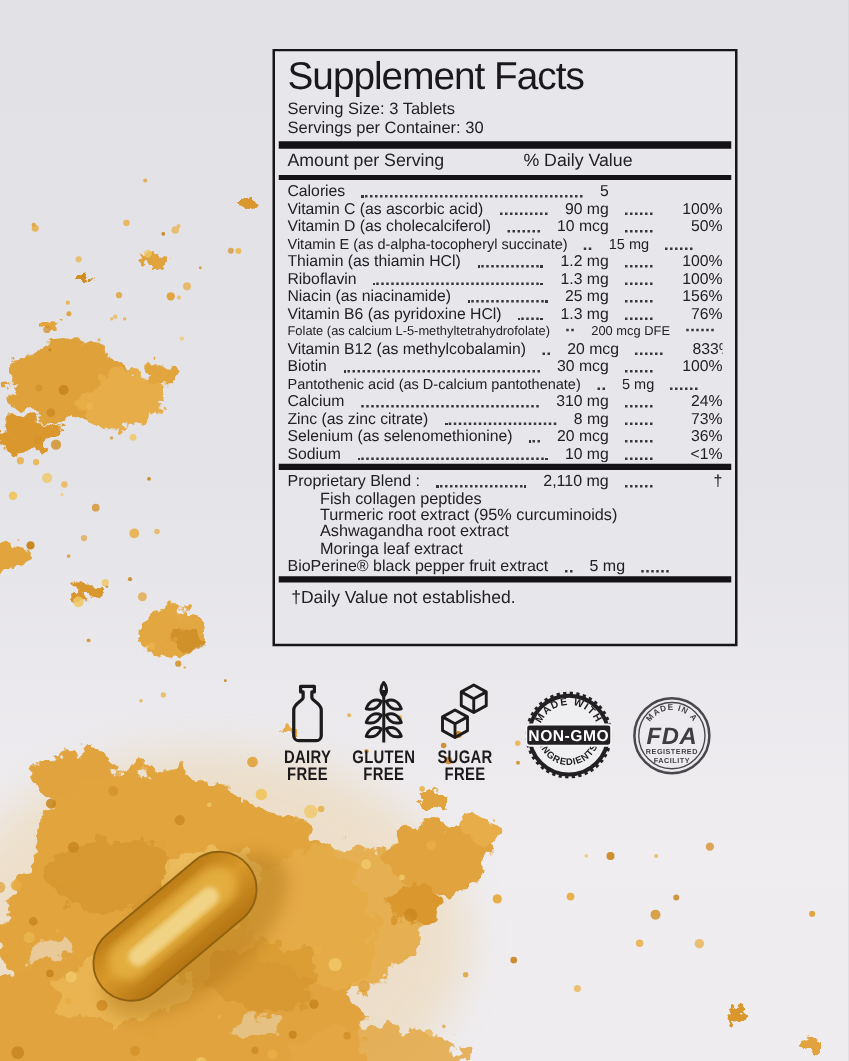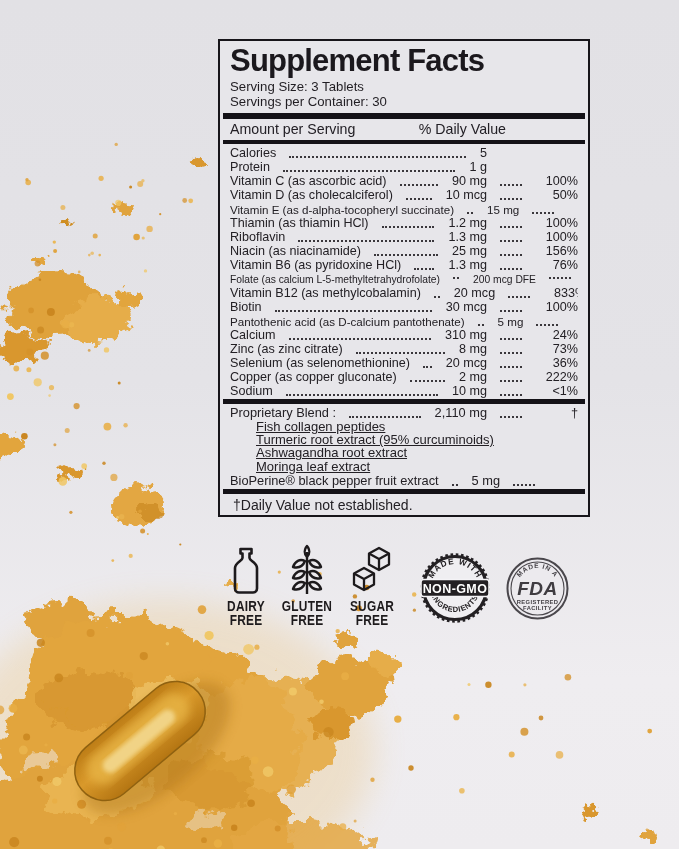--- a/index.html
+++ b/index.html
@@ -7,40 +7,40 @@
     position:relative;width:679px;height:849px;overflow:hidden;
     background:linear-gradient(180deg,#e2e1e5 0%,#e4e3e7 45%,#efedf0 80%,#eeecef 100%);
     font-family:"Liberation Sans", sans-serif;color:#232026;
   }
   svg.bg{position:absolute;left:0;top:0;}
   
   .panel{
     position:absolute;left:218px;top:39px;width:372px;height:478px;box-sizing:border-box;
     background:#e7e6ea;border:2px solid #17151a;padding:1px 10px 2px;overflow:hidden;
   }
-  .title{font-size:31px;font-weight:700;letter-spacing:-0.8px;line-height:36px;margin:1px 0 0;color:#1b181d;}
+  .title{font-size:31px;font-weight:400;letter-spacing:-0.8px;line-height:36px;margin:1px 0 0;color:#1b181d;}
   .serv{font-size:13.2px;line-height:15px;color:#211e23;}
   .serv.last{margin-bottom:4px;}
   .bar{background:#141217;margin:0 -7px;}
   .bar.thick{height:6px;}
   .bar.mid{height:4px;margin-bottom:2px;}
   .bar.semi{height:5px;margin-top:1px;margin-bottom:1px;}
   .colhead{display:flex;font-size:14.2px;line-height:19px;padding:1px 0 1px;}
   .colhead .right{margin-left:auto;margin-right:72px;}
   .rows{}
   .row{display:flex;align-items:flex-end;height:14px;font-size:12.6px;white-space:nowrap;overflow:hidden;color:#232025;gap:12px;}
   .row.sm{font-size:11.6px;}
   .row.xs{font-size:10.3px;align-items:center;}
   .row.blend{height:14.5px;font-size:12.8px;}
   .leader{flex:1 1 auto;min-width:6px;border-bottom:2px dotted #3a373c;margin:0 2px 2px 1px;}
   .leader2{flex:0 0 22px;border-bottom:2px dotted #3a373c;margin:0 2px 2px 1px;}
   .amount{text-align:right;}
   .dv{min-width:42px;text-align:right;}
   .dv.spacer{min-width:42px;}
-  .ing{font-size:13px;line-height:13.4px;padding-left:26px;white-space:nowrap;color:#232025;text-decoration:underline;}
+  .ing{font-size:13px;line-height:13.4px;padding-left:26px;white-space:nowrap;color:#232025;}
   .footnote{font-size:14px;padding:2px 0 0 3px;color:#232025;}
   
   .freeblock{position:absolute;width:66px;text-align:center;}
   .freeblock .glyph{display:block;margin:0 auto 4px;}
   .freelabel{font-weight:bold;font-size:14.5px;line-height:13.5px;letter-spacing:0.3px;color:#1d1a1c;
     transform:scaleX(0.82);transform-origin:center top;}
   .badge{position:absolute;}
 </style>
 </head>
 <body>
@@ -285,27 +285,20 @@
   <div class="bar mid"></div>
   <div class="rows" id="nutrient-rows">
         <div class="row">
     <span class="name">Calories</span>
     <span class="leader"></span>
     <span class="amount">5</span>
     <span class="leader2" style="visibility: hidden;"></span>
     <span class="dv spacer"></span>
   </div>
         <div class="row">
-    <span class="name">Protein</span>
-    <span class="leader"></span>
-    <span class="amount">1 g</span>
-    <span class="leader2" style="visibility: hidden;"></span>
-    <span class="dv spacer"></span>
-  </div>
-        <div class="row">
     <span class="name">Vitamin C (as ascorbic acid)</span>
     <span class="leader"></span>
     <span class="amount">90 mg</span>
     <span class="leader2"></span>
     <span class="dv">100%</span>
   </div>
         <div class="row">
     <span class="name">Vitamin D (as cholecalciferol)</span>
     <span class="leader"></span>
     <span class="amount">10 mcg</span>
@@ -388,27 +381,20 @@
     <span class="amount">8 mg</span>
     <span class="leader2"></span>
     <span class="dv">73%</span>
   </div>
         <div class="row">
     <span class="name">Selenium (as selenomethionine)</span>
     <span class="leader"></span>
     <span class="amount">20 mcg</span>
     <span class="leader2"></span>
     <span class="dv">36%</span>
-  </div>
-        <div class="row">
-    <span class="name">Copper (as copper gluconate)</span>
-    <span class="leader"></span>
-    <span class="amount">2 mg</span>
-    <span class="leader2"></span>
-    <span class="dv">222%</span>
   </div>
         <div class="row">
     <span class="name">Sodium</span>
     <span class="leader"></span>
     <span class="amount">10 mg</span>
     <span class="leader2"></span>
     <span class="dv">&lt;1%</span>
   </div>
       </div>
   <div class="bar semi"></div>

